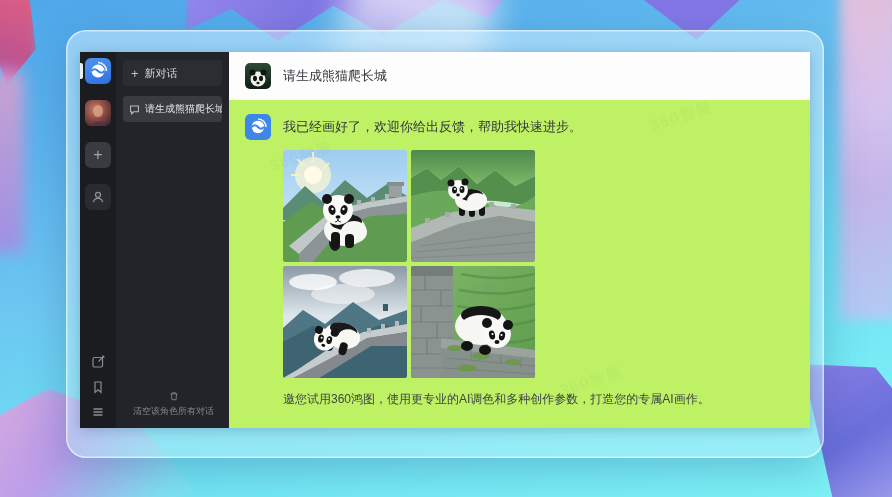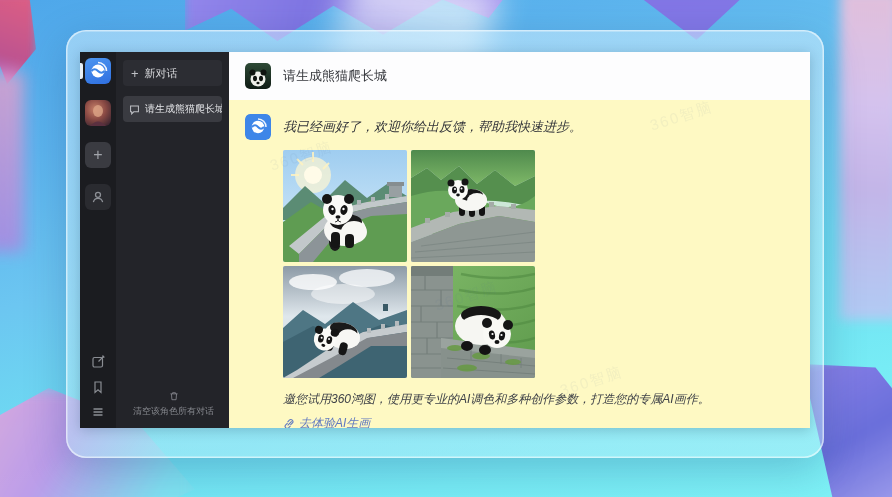--- a/index.html
+++ b/index.html
@@ -65,21 +65,21 @@
   .chat-item svg{flex:none;color:#bdbfc4;}
   .clear-row{margin-top:auto;padding:8px 6px 10px 8px;color:#85878d;font-size:9px;display:flex;
       gap:4px;align-items:center;cursor:pointer;white-space:nowrap;flex-direction:column;}
   .clear-row svg{flex:none;}
 
   
   .chat{flex:1;background:#fdfdfe;display:flex;flex-direction:column;position:relative;overflow:hidden;}
   .wm{position:absolute;font-size:15px;color:rgba(90,115,150,.07);transform:rotate(-18deg);
       pointer-events:none;letter-spacing:2px;}
   .msg-user{padding:11px 16px;display:flex;gap:12px;align-items:flex-start;background:#fdfdfe;}
-  .ai-section{flex:1;background:#fef9c3;padding:14px 16px 12px;display:flex;flex-direction:column;font-style:italic;}
+  .ai-section{flex:1;background:#bef264;padding:14px 16px 12px;display:flex;flex-direction:column;}
   .msg-row{display:flex;gap:12px;align-items:flex-start;}
   .avatar{width:26px;height:26px;border-radius:5px;flex:none;overflow:hidden;}
   .avatar svg{display:block;}
   .msg-text{font-size:13px;color:#33353a;line-height:26px;}
   .img-grid{margin:10px 0 0 38px;display:grid;grid-template-columns:repeat(2,124px);
       grid-auto-rows:112px;gap:4px;}
   .tile{border-radius:2px;overflow:hidden;cursor:pointer;background:#dde;}
   .tile svg{display:block;}
   .promo{margin:13px 0 0 38px;font-size:12px;color:#3f4248;}
   .link-row{margin:7px 0 0 38px;font-size:12px;color:#6079c0;display:flex;align-items:center;
@@ -386,25 +386,17 @@
               <circle cx="81.5" cy="68" r="1.1" fill="#fff"></circle>
                 <circle cx="90.5" cy="69" r="1.1" fill="#fff"></circle>
               <ellipse cx="86" cy="76" rx="2.5" ry="2" fill="#111"></ellipse>
               <ellipse cx="56" cy="80" rx="6" ry="5" fill="#131313"></ellipse>
               <ellipse cx="74" cy="84" rx="6" ry="5" fill="#131313"></ellipse>
             </svg>
           </div>
         </div>
 
         <div class="promo">邀您试用360鸿图，使用更专业的AI调色和多种创作参数，打造您的专属AI画作。</div>
-        <div class="link-row">
-          <svg width="12" height="12" viewBox="0 0 14 14" fill="none" stroke="currentColor" stroke-width="1.3" stroke-linecap="round">
-            <path d="M5.8 8.2 l4 -4"></path>
-            <path d="M5 6.2 l-1.8 1.8 a2.4 2.4 0 0 0 3.4 3.4 l1.8 -1.8"></path>
-            <path d="M9 7.8 l1.8 -1.8 a2.4 2.4 0 0 0 -3.4 -3.4 L5.6 4.4"></path>
-          </svg>
-          <span>去体验AI生画</span>
-        </div>
       </div>
     </div>
 
   </div>
 </div>
 
 </body></html>

